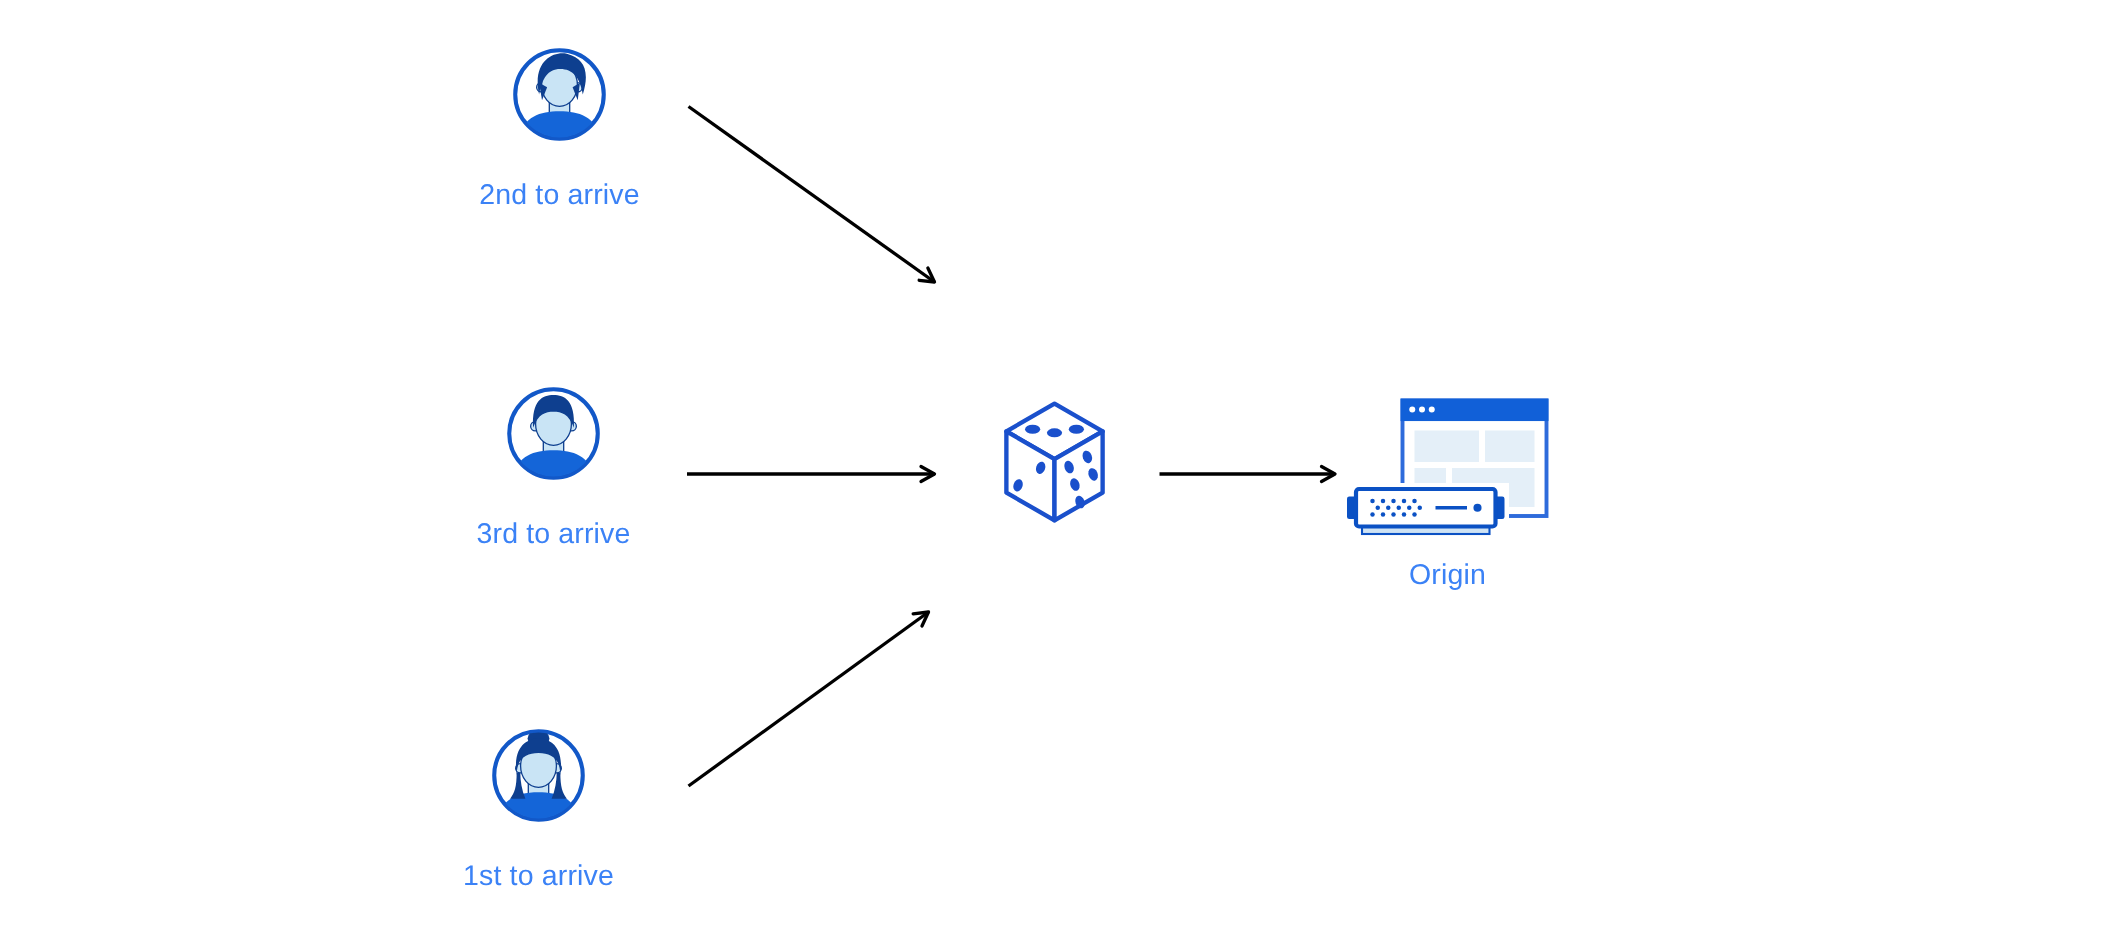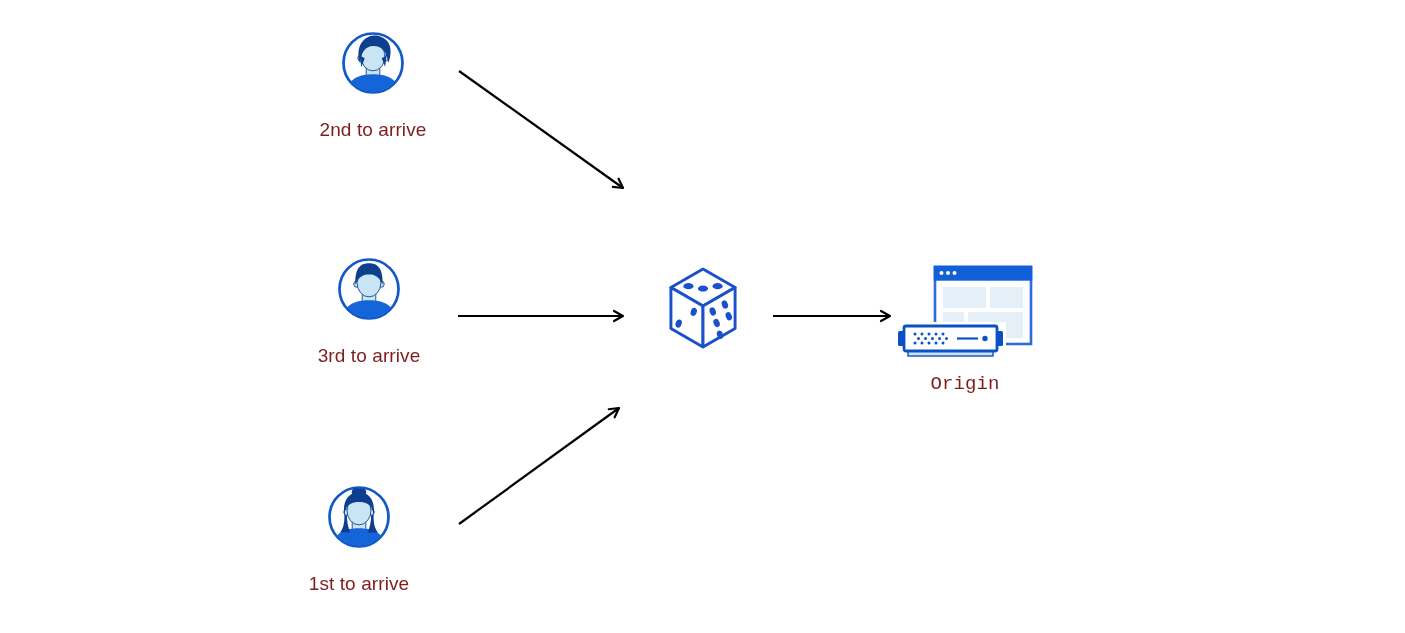--- a/index.html
+++ b/index.html
@@ -11,21 +11,21 @@
     overflow:hidden;
   }
   .node{
     position:absolute;
     display:flex;flex-direction:column;align-items:center;
     width:150px;
   }
   .node-label{
     margin-top:19px;
     font-size:19px;
-    color:#7f1d1d;
+    color:#3b82f6;
     letter-spacing:.1px;
     white-space:nowrap;
     text-align:center;
   }
   .origin-label{margin-top:6px;}
   .arrow-layer{
     position:absolute;left:0;top:0;width:1405px;height:633px;
     pointer-events:none;
   }
 </style>
@@ -134,21 +134,21 @@
           <ellipse cx="46" cy="46.5" rx="3.1" ry="4.4" transform="rotate(-20 46 46.5)"></ellipse>
           <ellipse cx="58.5" cy="39.5" rx="3.1" ry="4.4" transform="rotate(-20 58.5 39.5)"></ellipse>
           <ellipse cx="50" cy="58.5" rx="3.1" ry="4.4" transform="rotate(-20 50 58.5)"></ellipse>
           <ellipse cx="62.5" cy="51.5" rx="3.1" ry="4.4" transform="rotate(-20 62.5 51.5)"></ellipse>
           <ellipse cx="53.5" cy="70.5" rx="3.1" ry="4.4" transform="rotate(-20 53.5 70.5)"></ellipse>
         </g>
       </svg>
     </span>
   </div>
 
-  <div class="node" style="left:890px;top:262px;font-family:Liberation Mono, monospace;">
+  <div class="node" style="left:890px;top:262px;">
     <span>
       <svg width="140" height="100" viewBox="0 0 140 100">
 
         <rect x="40" y="5" width="96" height="77" fill="#ffffff" stroke="#2e6bdb" stroke-width="2.6"></rect>
         <rect x="38.7" y="3.7" width="98.6" height="15" fill="#1160d8"></rect>
         <circle cx="46.5" cy="11" r="2" fill="#ffffff"></circle>
         <circle cx="53" cy="11" r="2" fill="#ffffff"></circle>
         <circle cx="59.5" cy="11" r="2" fill="#ffffff"></circle>
         <rect x="48" y="25" width="43" height="21" fill="#e4eff8"></rect>
         <rect x="95" y="25" width="33" height="21" fill="#e4eff8"></rect>

